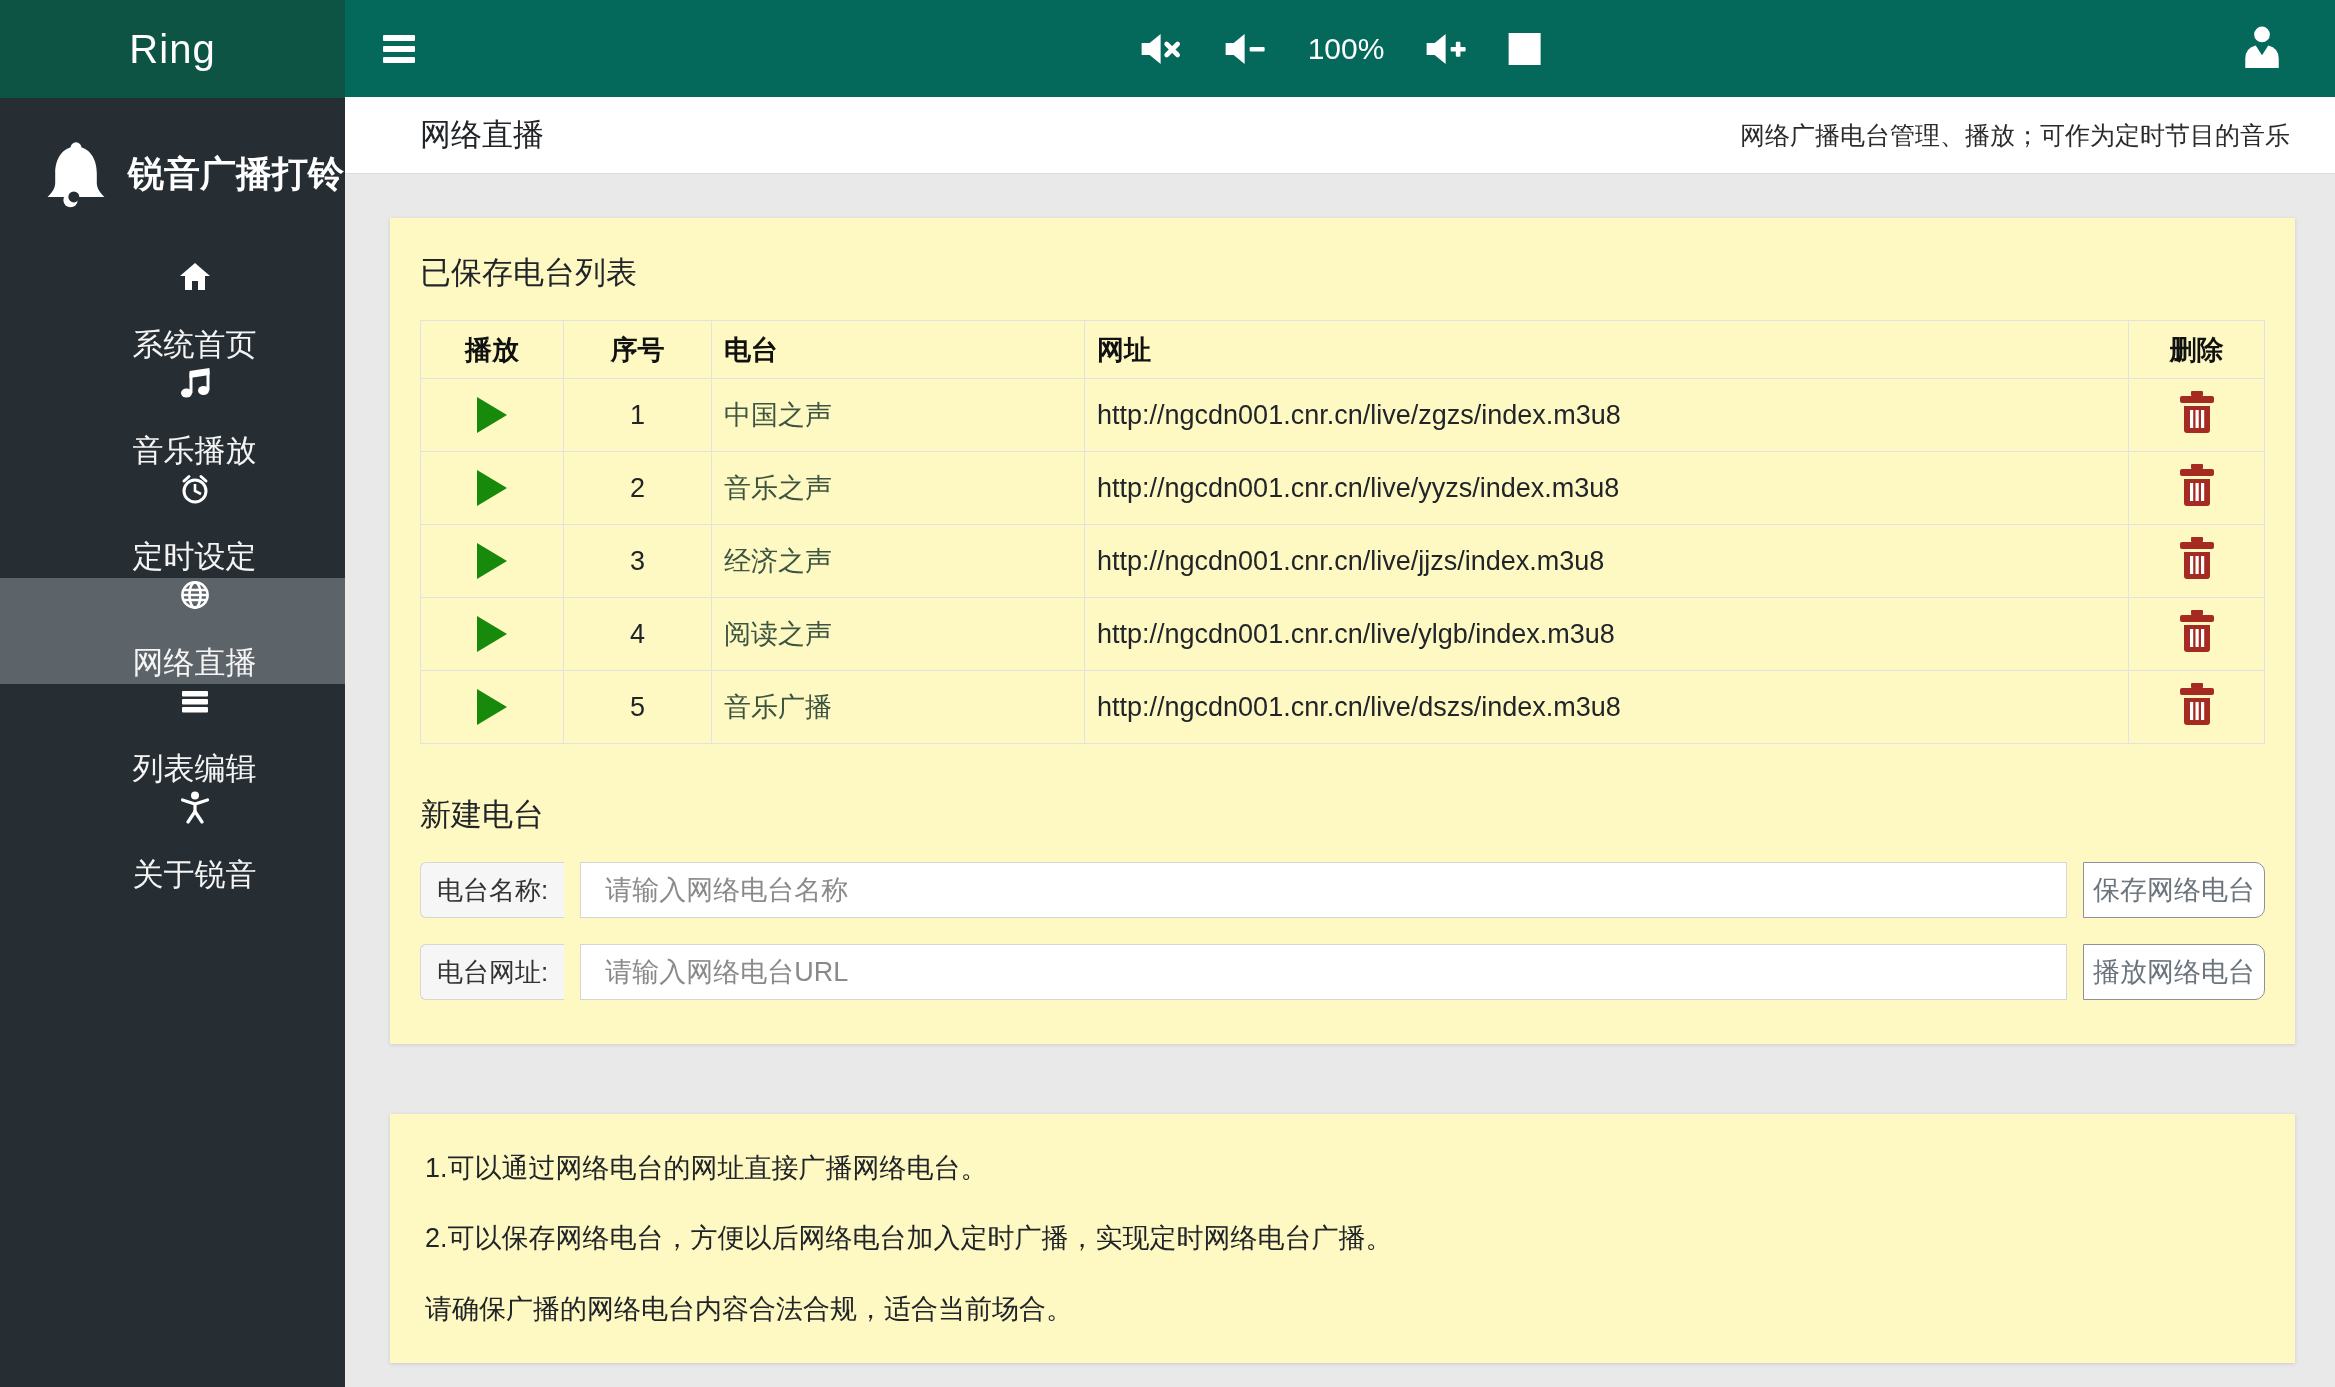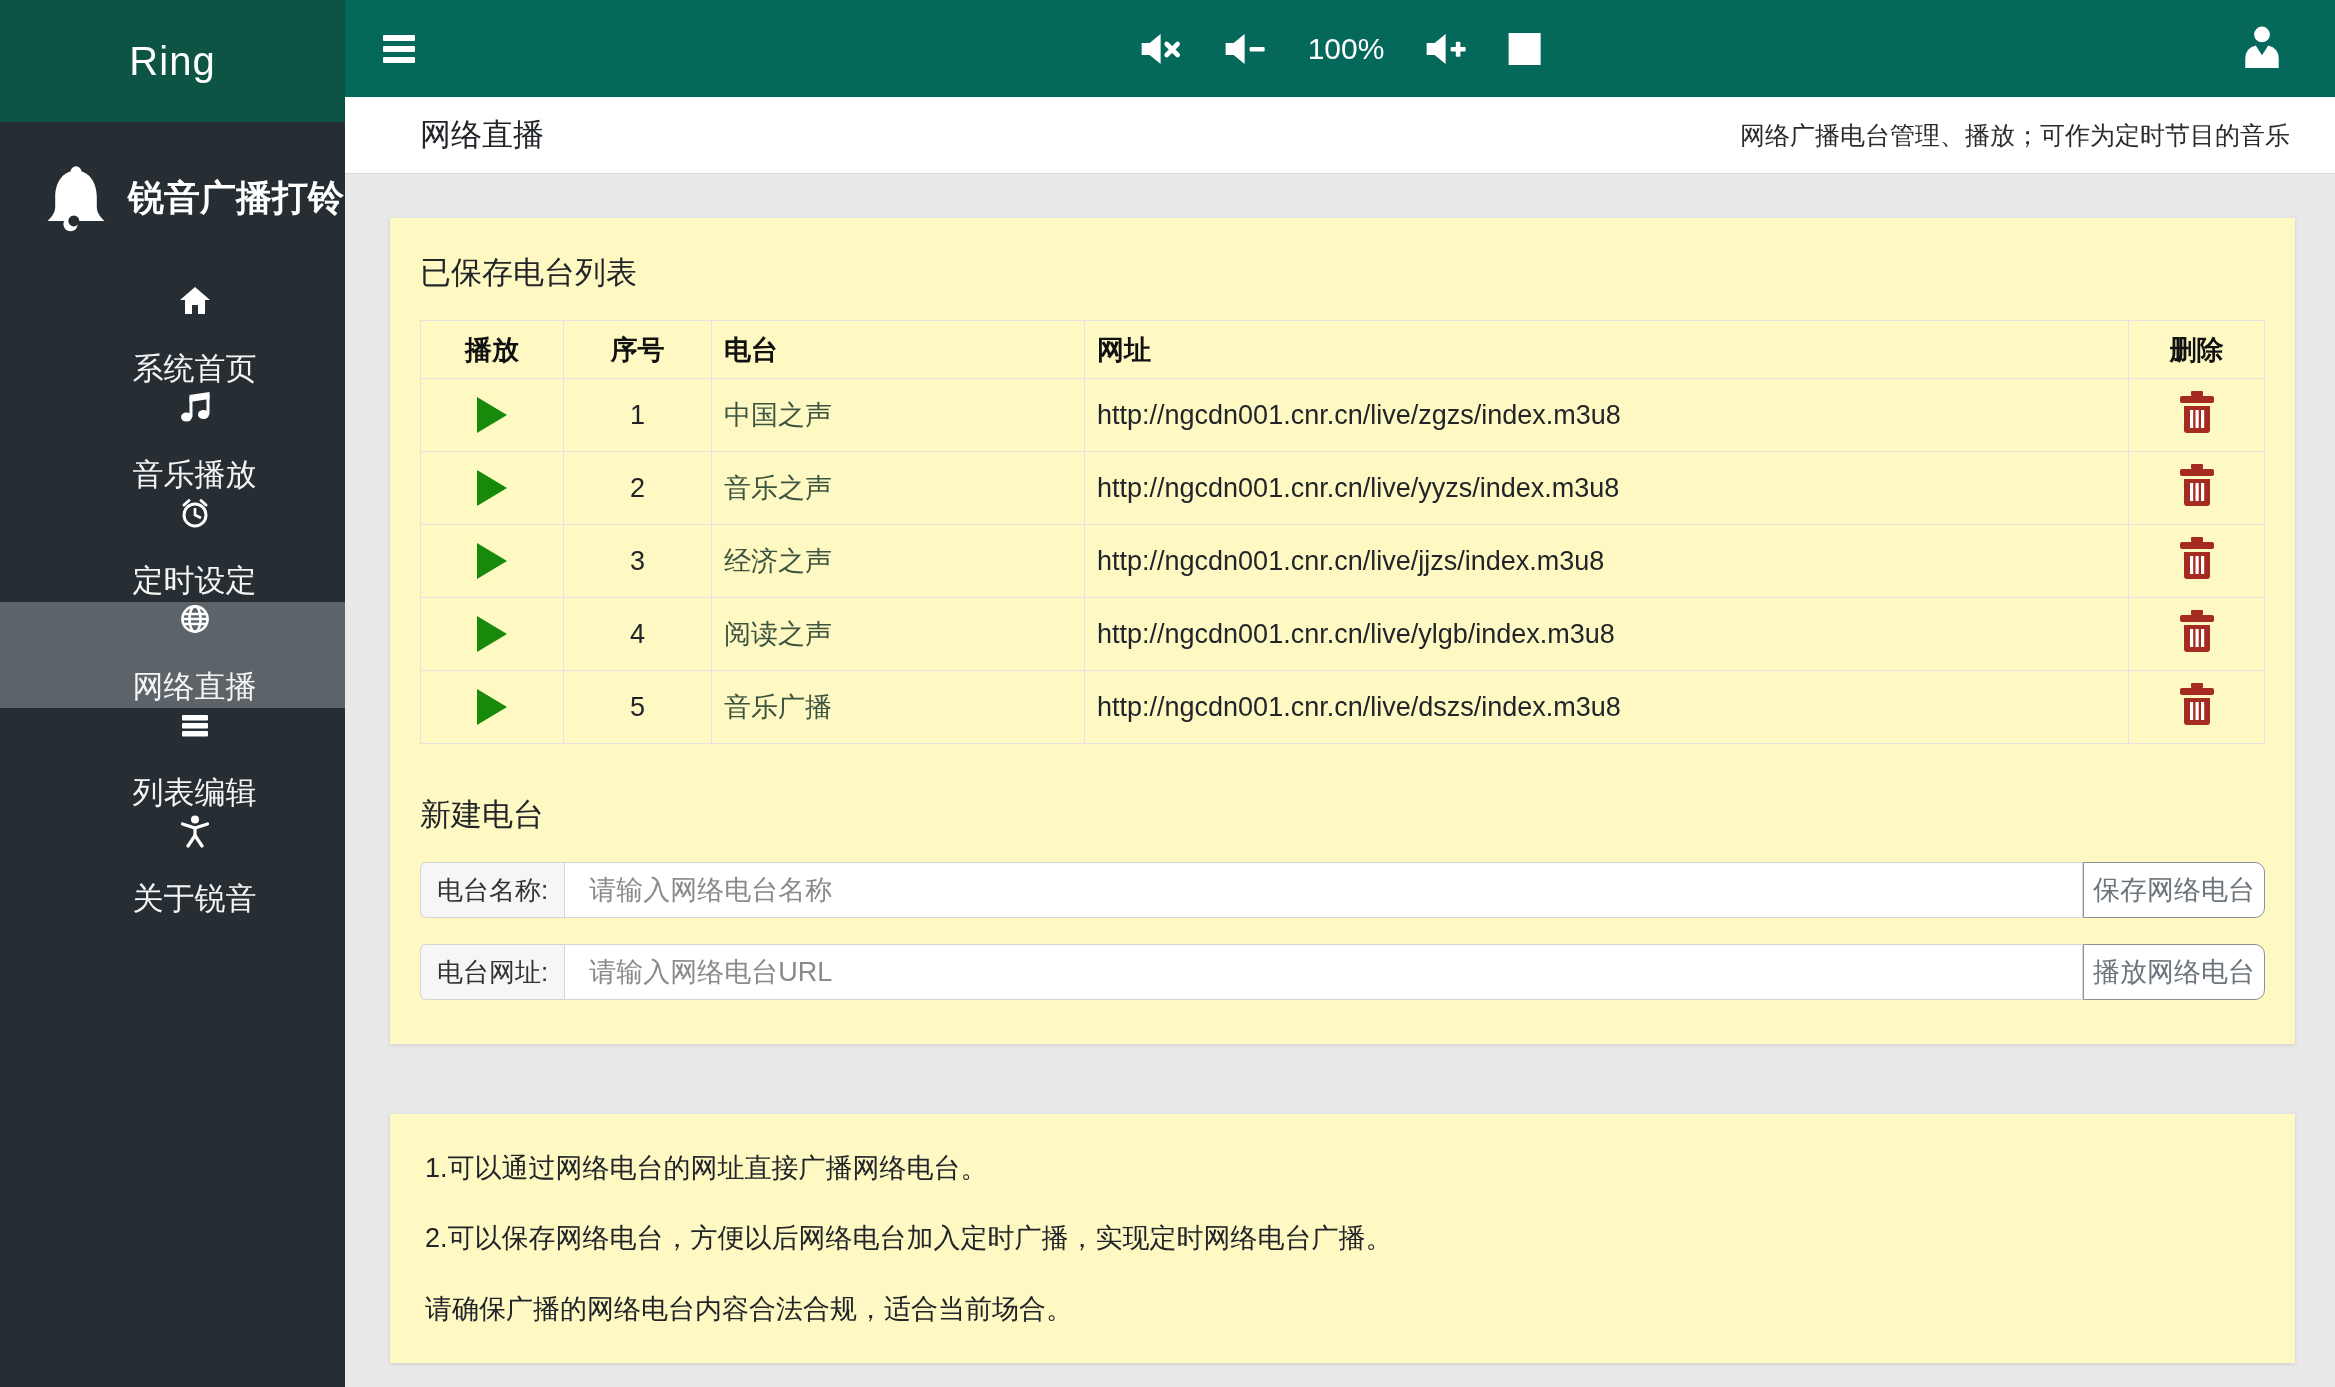--- a/index.html
+++ b/index.html
@@ -10,21 +10,21 @@
     overflow: hidden;
   }
   .app { display: flex; width: 2335px; height: 1387px; }
 
   
   .sidebar {
     width: 345px; flex-shrink: 0; height: 100%;
     background: #272e33; display: flex; flex-direction: column;
   }
   .brand {
-    height: 122px; background: #0d5445; color: #fff;
+    height: 98px; background: #0d5445; color: #fff;
     display: flex; align-items: center; justify-content: center;
     font-size: 40px; letter-spacing: 1px;
   }
   .app-title {
     display: flex; align-items: center; gap: 16px;
     padding: 40px 0 20px 40px; color: #fff;
     font-size: 36px; font-weight: bold;
   }
   .menu { margin-top: 30px; }
   .menu-item {
@@ -86,21 +86,21 @@
     display: inline-block; width: 0; height: 0; cursor: pointer;
     border-left: 30px solid #178a0b;
     border-top: 18px solid transparent;
     border-bottom: 18px solid transparent;
     vertical-align: middle;
   }
   .trash { cursor: pointer; display: inline-block; vertical-align: middle; }
 
   
   .new-heading { margin-top: 50px; }
-  .input-group { display: flex; height: 56px; margin-top: 26px; width: 100%; }
+  .input-group { display: flex; height: 56px; margin-top: 26px; width: 100%; gap: 16px; }
   .addon {
     min-width: 136px; background: #f6f6f6; border: 1px solid #d6d6d6;
     border-right: none; border-radius: 6px 0 0 6px;
     display: flex; align-items: center; justify-content: center;
     font-size: 26px; color: #333; padding: 0 16px;
   }
   .field {
     flex: 1; border: 1px solid #d6d6d6; font-size: 27px;
     padding: 0 24px; color: #333; outline: none; background: #fff;
     border-radius: 0; min-width: 0;

